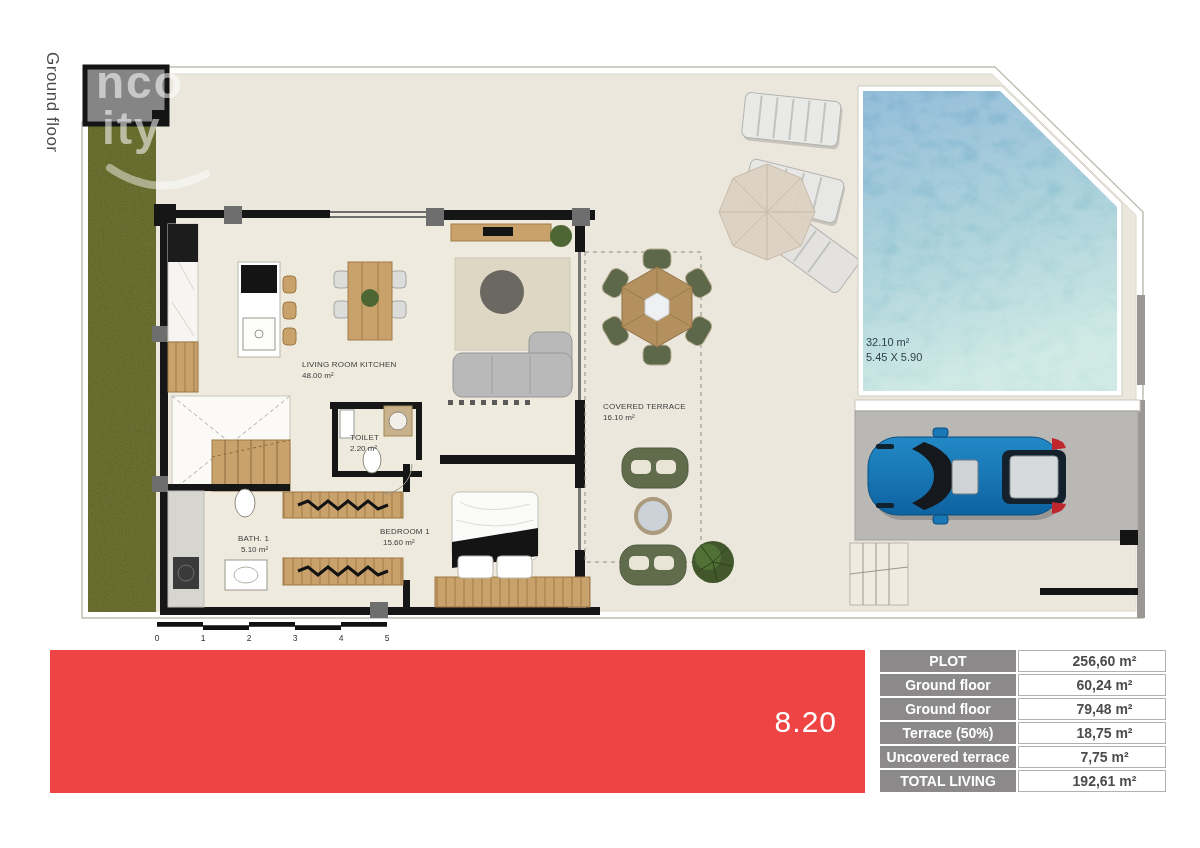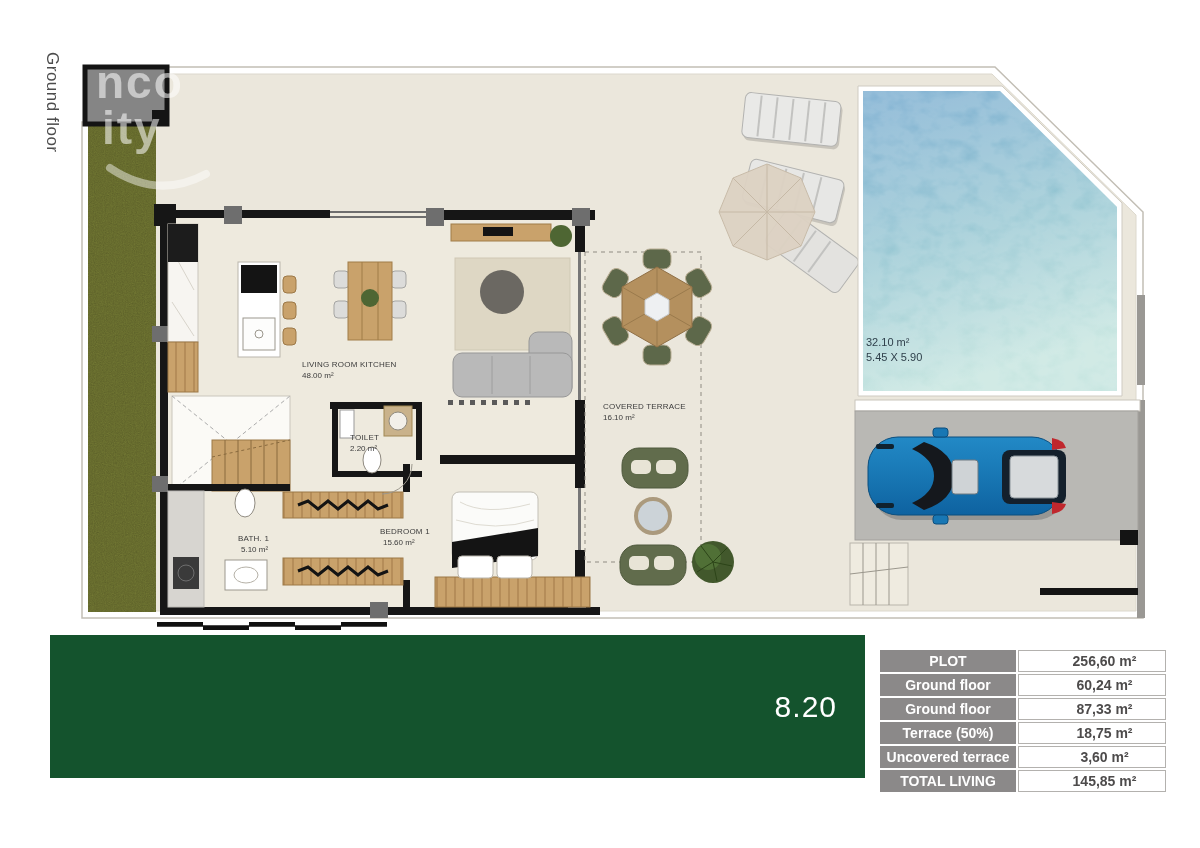--- a/index.html
+++ b/index.html
@@ -7,22 +7,22 @@
        font-family:"Liberation Sans",sans-serif;}
   .side-label{position:absolute;left:42px;top:52px;height:140px;
       writing-mode:vertical-rl;font-size:17px;color:#4c4c4c;letter-spacing:.5px;}
   .plan-svg{position:absolute;left:40px;top:40px;}
   svg{font-family:"Liberation Sans",sans-serif;}
   .room-name{font-size:8px;fill:#3b3b3b;letter-spacing:.2px;}
   .room-area{font-size:8px;fill:#3b3b3b;}
   .pool-text{font-size:11px;fill:#2e3f4a;}
   .tick{font-size:8.5px;fill:#333;text-anchor:middle;}
   .wm{fill:#ffffff;opacity:.55;font-weight:bold;font-size:46px;letter-spacing:2px;}
-  .footer-bar{position:absolute;left:50px;top:635px;width:815px;height:143px;
-      background:#14532d;}
+  .footer-bar{position:absolute;left:50px;top:650px;width:815px;height:143px;
+      background:#ef4444;}
   .footer-dim{position:absolute;right:28px;top:50%;transform:translateY(-50%);
       color:#fff;font-size:30px;font-weight:300;letter-spacing:1px;}
   .areas-table{position:absolute;left:880px;top:650px;width:286px;
       display:grid;grid-template-columns:136px 148px;gap:2px;}
   .areas-table .cell{height:22px;line-height:22px;text-align:center;
       font-size:14px;white-space:nowrap;}
   .cell.lab{background:#8b8989;color:#ffffff;font-weight:600;}
   .cell.val{background:#ffffff;border:1px solid #b3b1ae;color:#4d4b4b;
       font-weight:600;height:20px;line-height:20px;padding-left:25px;}
 </style>
@@ -349,20 +349,20 @@
 <div class="footer-bar">
   <span class="footer-dim">8.20</span>
 </div>
 
 <div class="areas-table">
   <div class="cell lab">PLOT</div>
   <div class="cell val">256,60 m²</div>
   <div class="cell lab">Ground floor</div>
   <div class="cell val">60,24 m²</div>
   <div class="cell lab">Ground floor</div>
-  <div class="cell val">87,33 m²</div>
+  <div class="cell val">79,48 m²</div>
   <div class="cell lab">Terrace (50%)</div>
   <div class="cell val">18,75 m²</div>
   <div class="cell lab">Uncovered terrace</div>
-  <div class="cell val">3,60 m²</div>
+  <div class="cell val">7,75 m²</div>
   <div class="cell lab">TOTAL LIVING</div>
-  <div class="cell val">145,85 m²</div>
+  <div class="cell val">192,61 m²</div>
 </div>
 
 </body></html>

